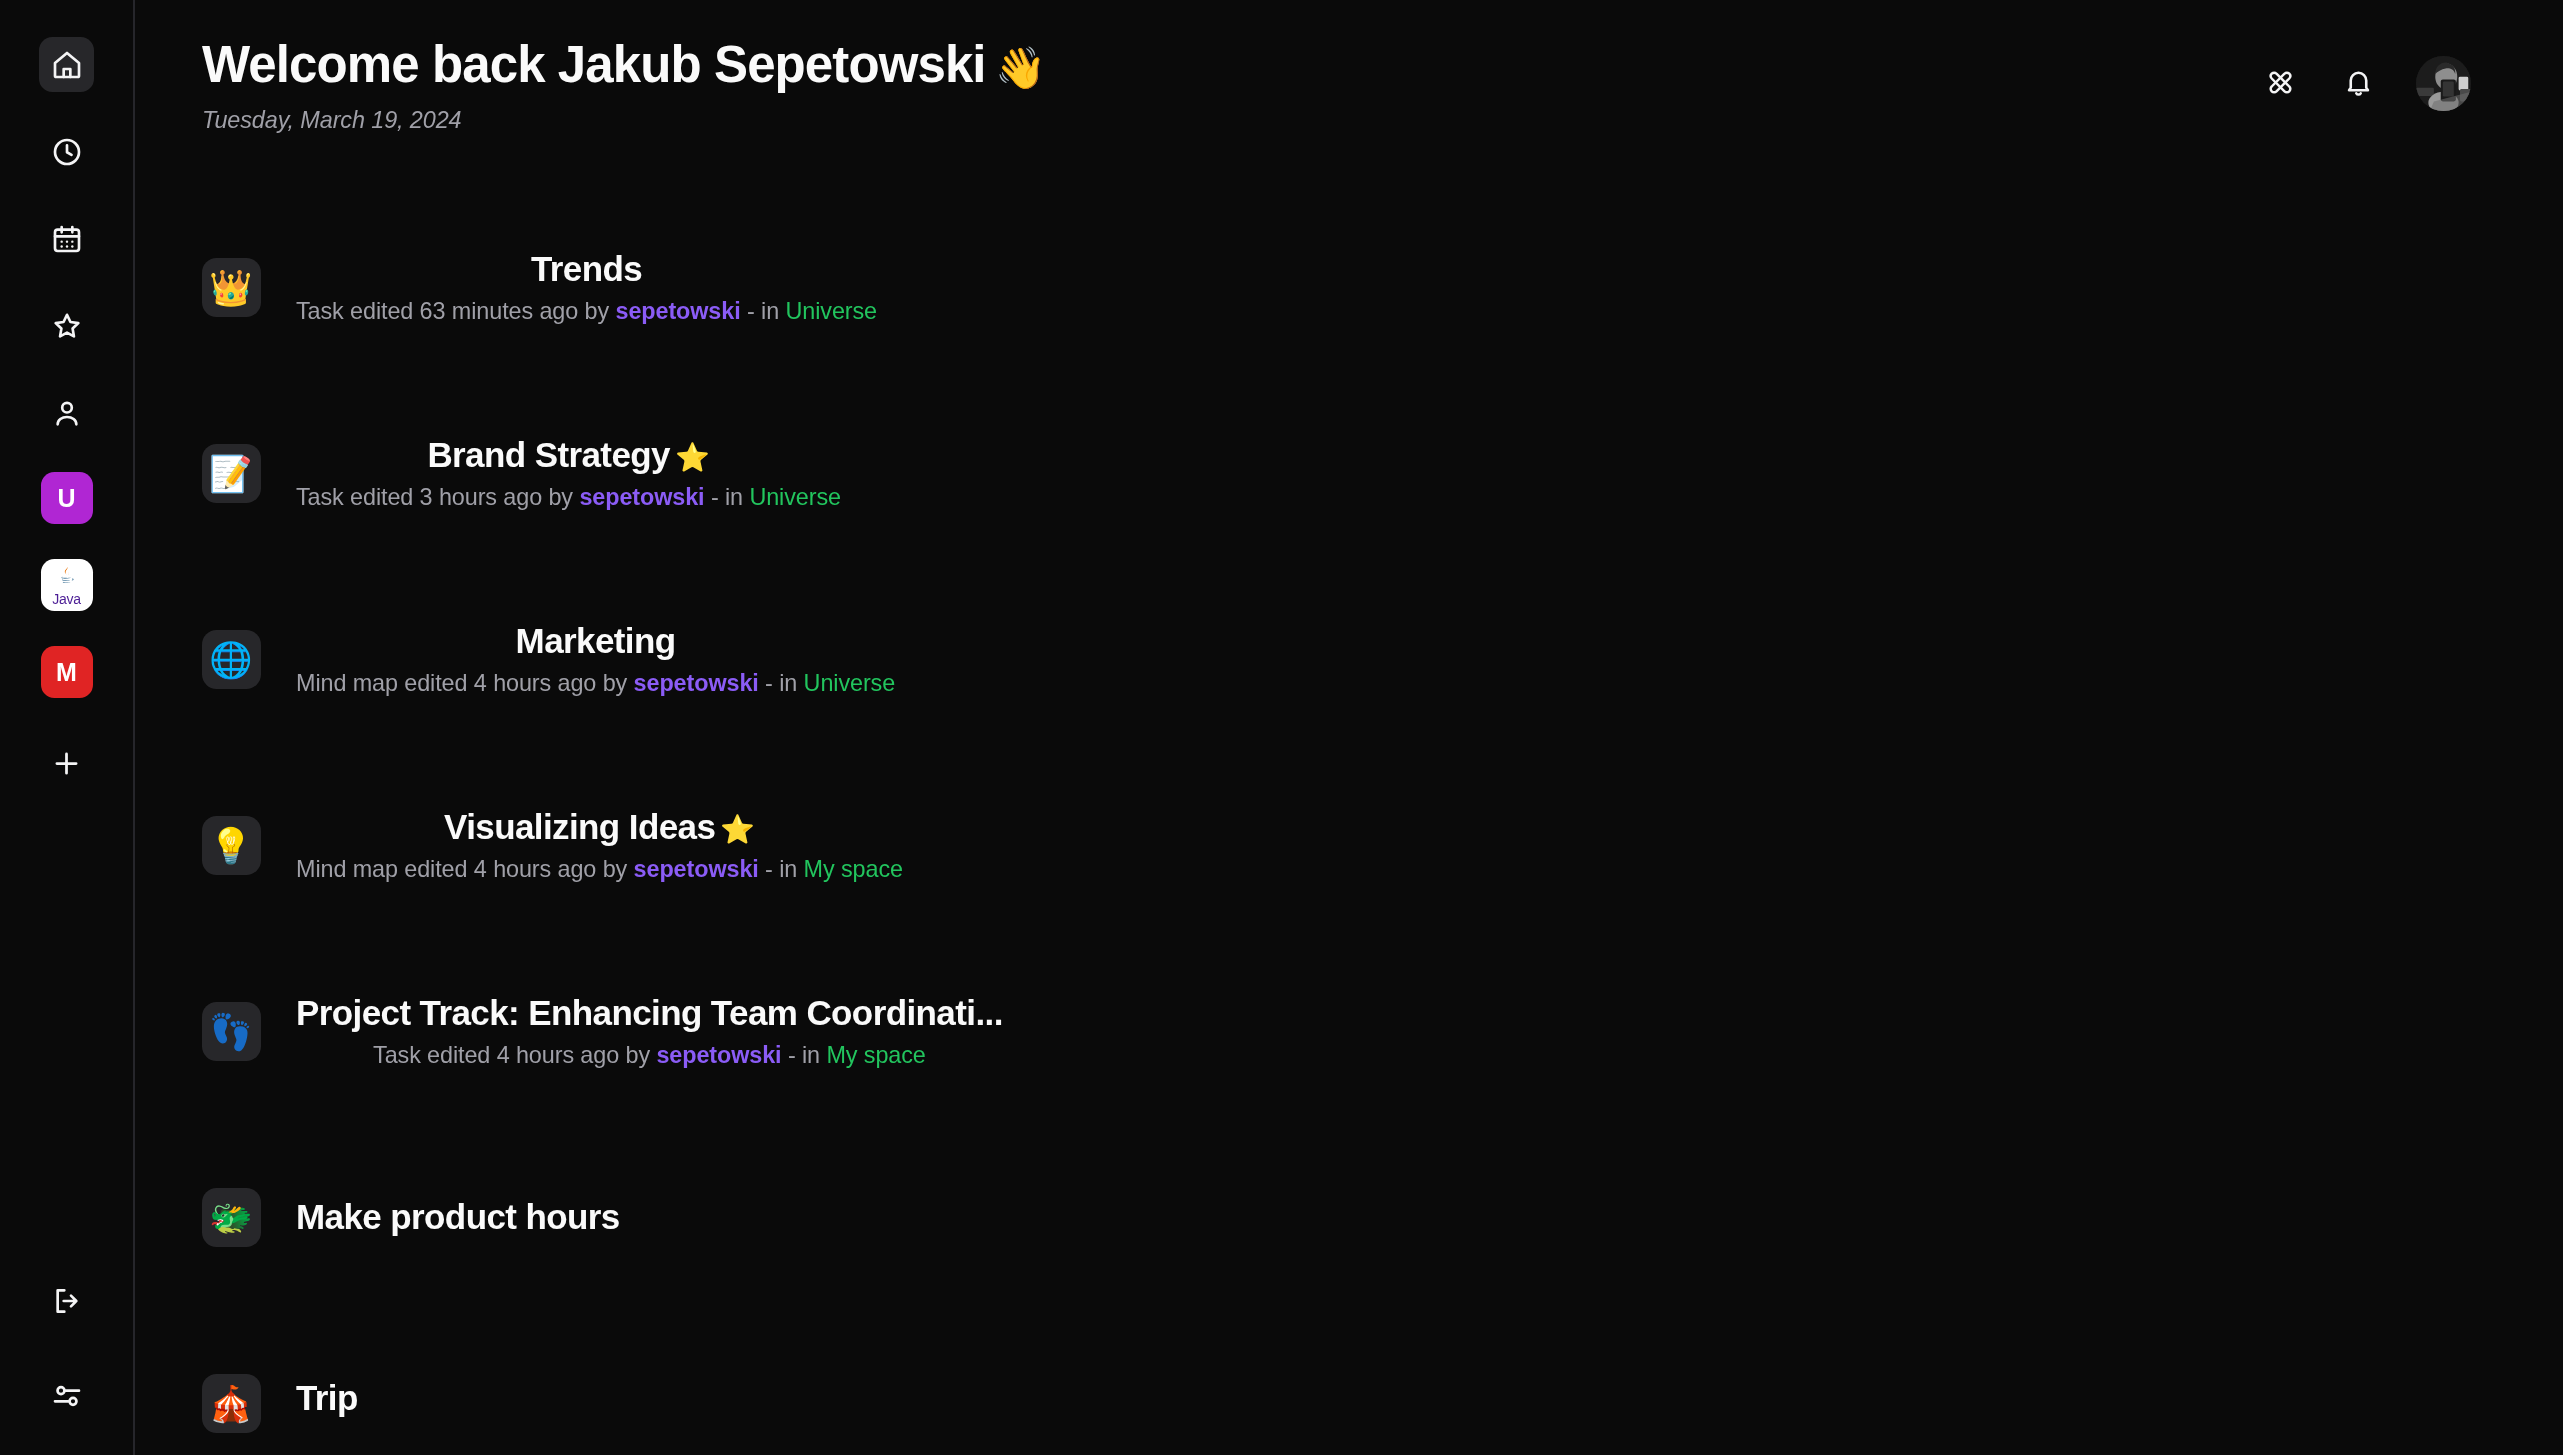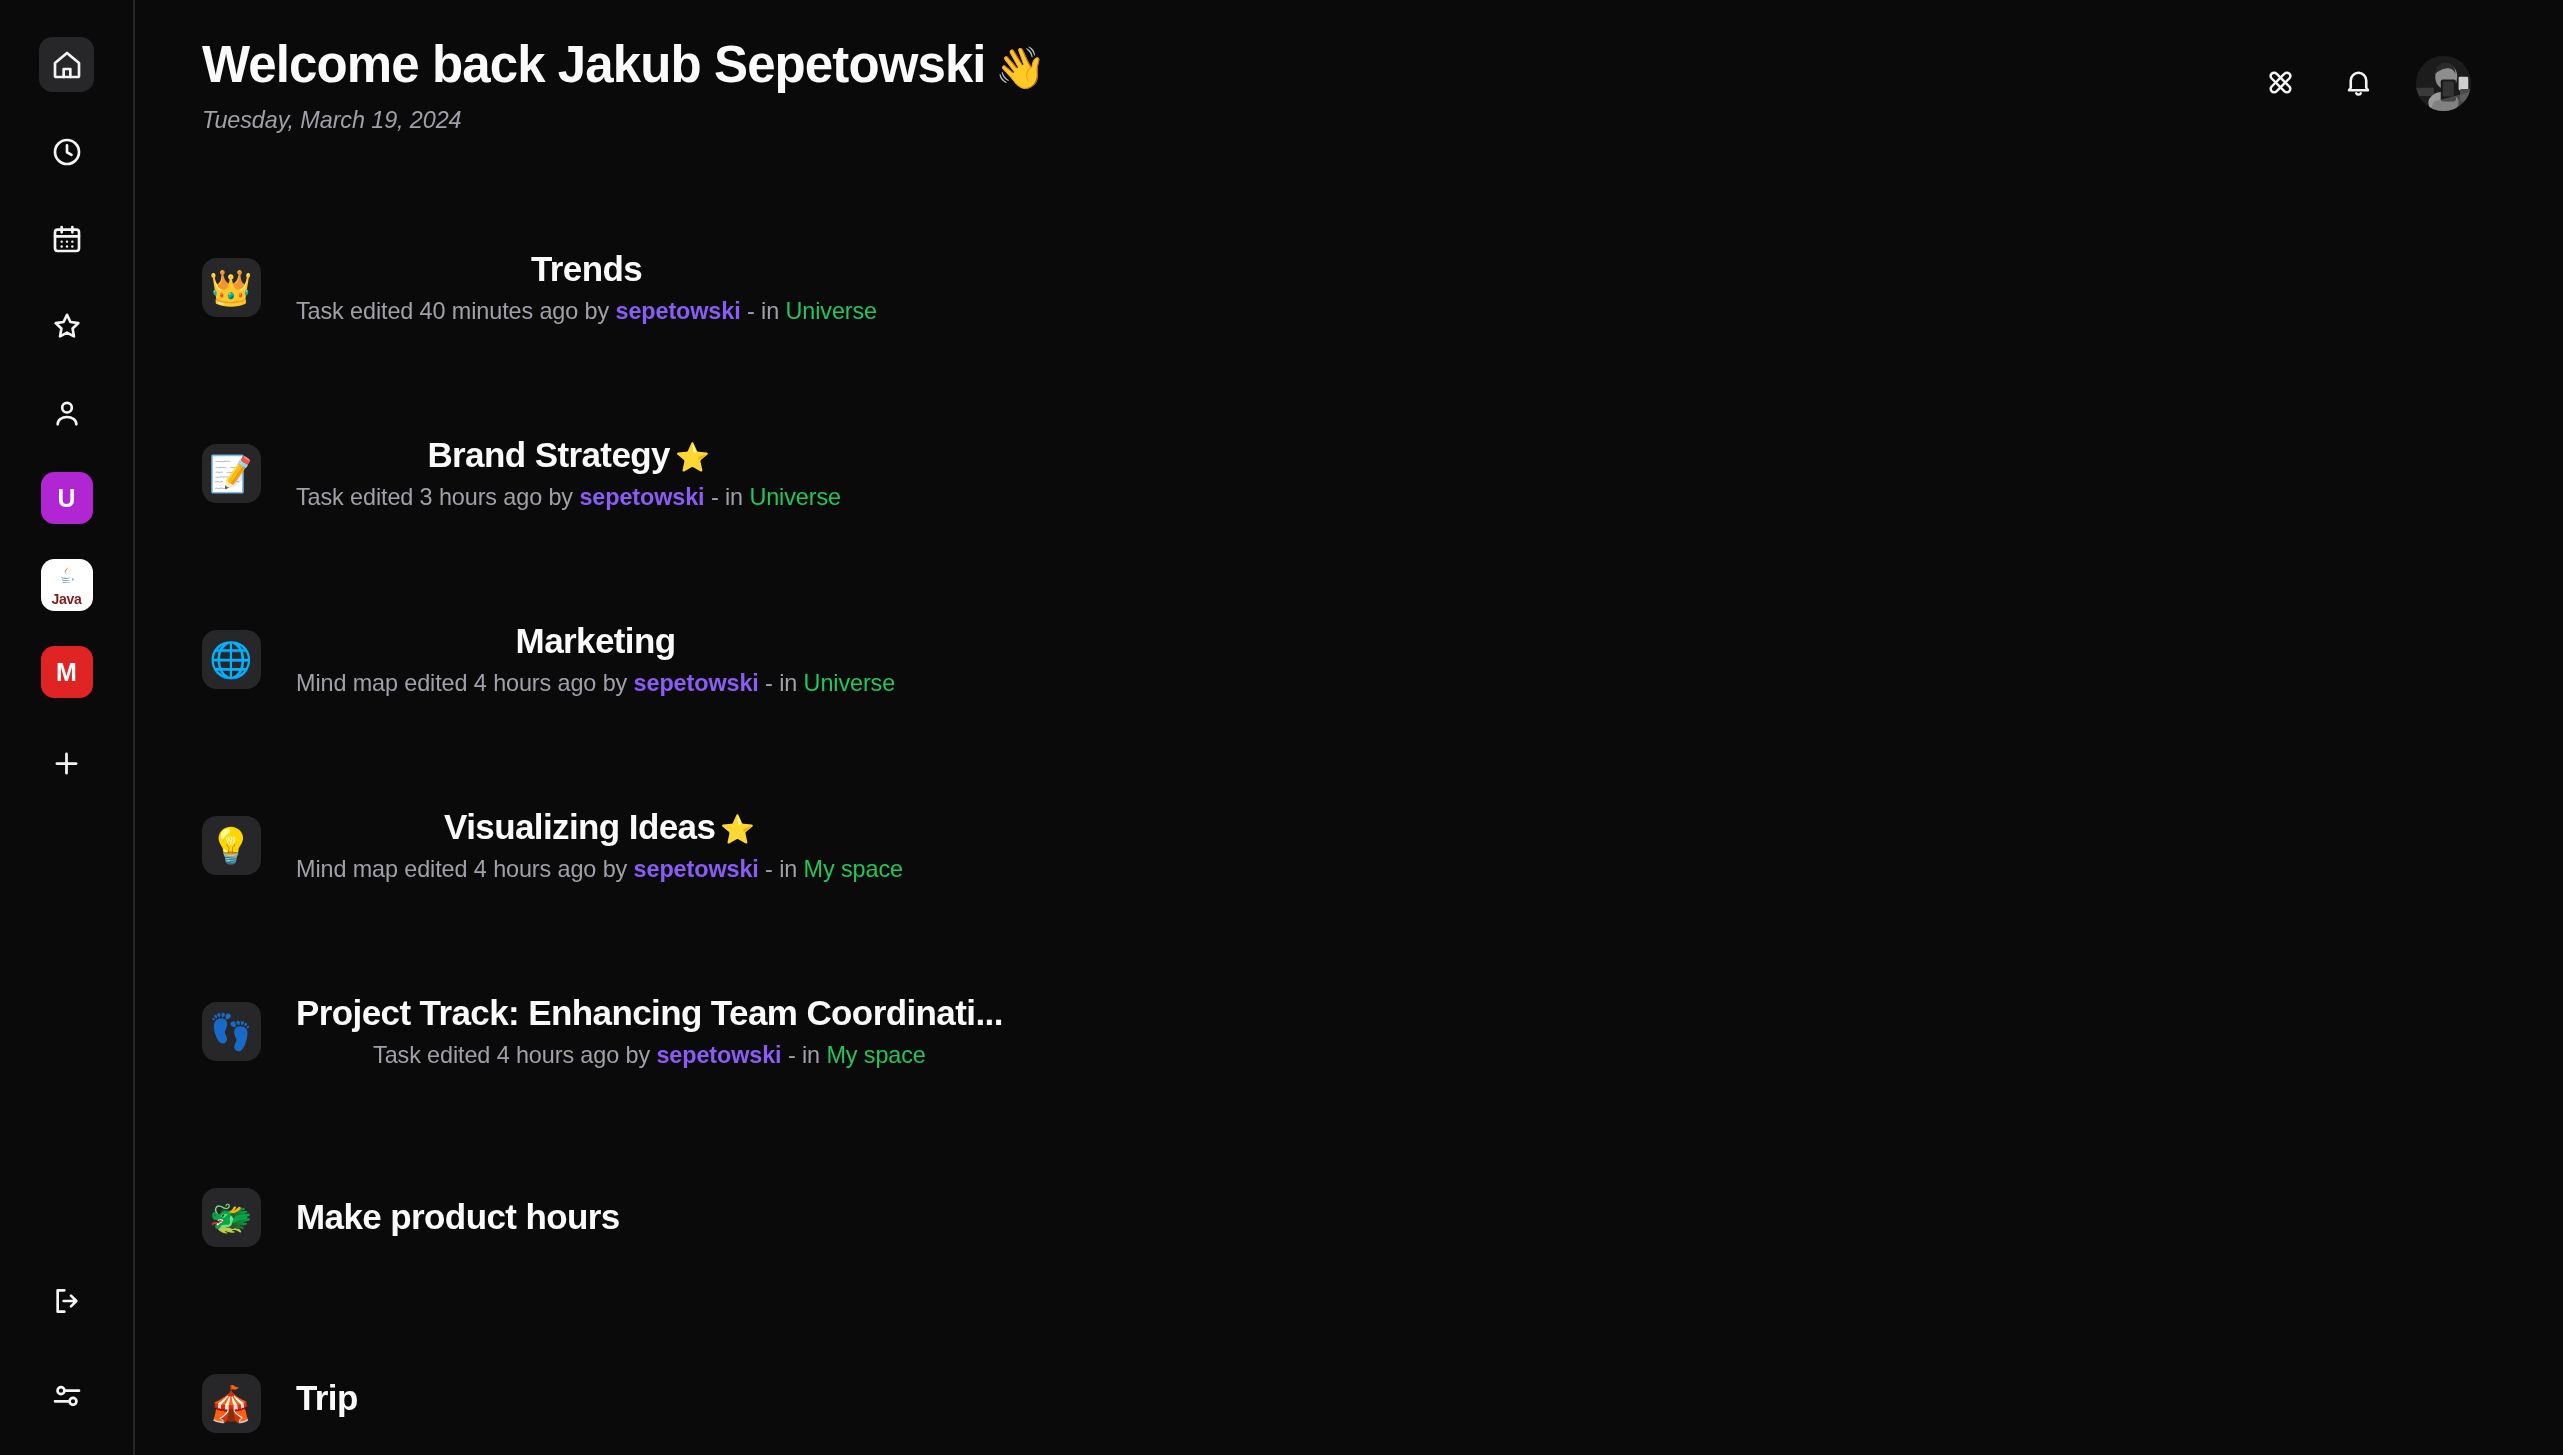--- a/index.html
+++ b/index.html
@@ -48,21 +48,21 @@
     cursor: pointer;
     overflow: hidden;
     position: relative;
   }
   .ws-java {
     background: #ffffff;
     flex-direction: column;
     line-height: 1;
   }
   .java-cup { width: 31px; height: 27px; display:block; }
-  .java-word { font-size: 14px; font-weight: 700; color: #7f1d1d; letter-spacing: -0.3px; margin-top: 0.7px;}
+  .java-word { font-size: 14px; font-weight: 400; color: #4c1d95; letter-spacing: -0.3px; margin-top: 0.7px;}
 
   .plus-btn {
     width: 55px; height: 55px;
     display: flex; align-items: center; justify-content: center;
     margin-top: 4px; margin-bottom: 32px; cursor: pointer;
   }
   .plus-btn svg { width: 33px; height: 33px; }
 
   .nav-bottom .nav-btn { margin-bottom: 40px; }
   .nav-bottom .nav-btn:last-child { margin-bottom: 0; }
@@ -301,21 +301,21 @@
         </div>
       </div>
     </div>
 
     <div class="list">
 
       <div class="row">
         <div class="row-icon">👑</div>
         <div class="row-text">
           <div class="row-title"><span>Trends</span></div>
-          <div class="row-sub"><span>Task edited 40 minutes ago by</span> <b>sepetowski</b> <span>- in</span> <span class="space">Universe</span></div>
+          <div class="row-sub"><span>Task edited 63 minutes ago by</span> <b>sepetowski</b> <span>- in</span> <span class="space">Universe</span></div>
         </div>
       </div>
 
       <div class="row">
         <div class="row-icon">📝</div>
         <div class="row-text">
           <div class="row-title"><span>Brand Strategy</span><span class="star">⭐</span></div>
           <div class="row-sub"><span>Task edited 3 hours ago by</span> <b>sepetowski</b> <span>- in</span> <span class="space">Universe</span></div>
         </div>
       </div>

